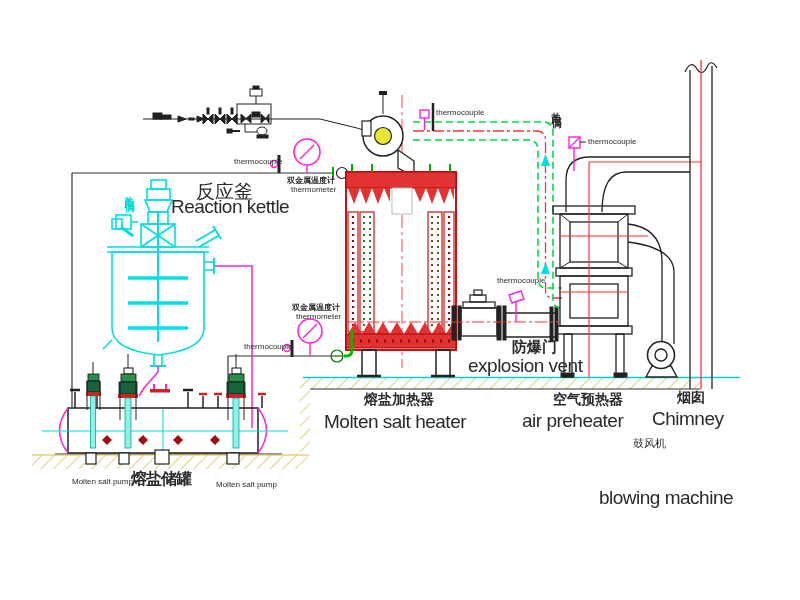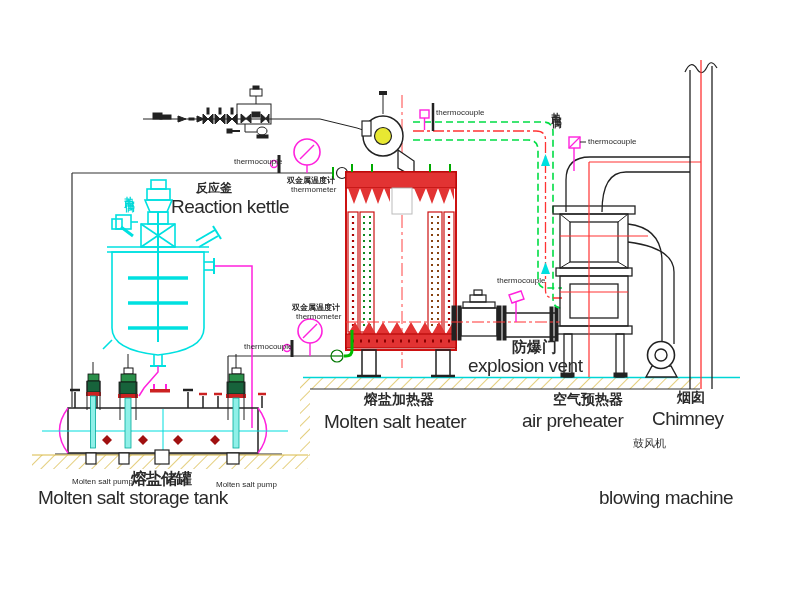--- a/index.html
+++ b/index.html
@@ -5,21 +5,21 @@
   html,body{margin:0;padding:0;background:#ffffff;}
   #canvas{position:relative;width:800px;height:600px;background:#ffffff;overflow:hidden;
           font-family:"Liberation Sans",sans-serif;color:#222;}
   #canvas svg{position:absolute;left:0;top:0;}
   .lbl{position:absolute;white-space:nowrap;color:#2a2a2a;line-height:1;}
   .en20{font-family:"Liberation Sans",sans-serif;font-size:19px;letter-spacing:-0.5px;}
   .en16{font-family:"Liberation Sans",sans-serif;font-size:19px;letter-spacing:-0.5px;}
   .zh16{font-size:16px;font-weight:bold;letter-spacing:-1px;}
   .zh15{font-size:15px;font-weight:bold;}
   .zh14{font-size:14px;font-weight:bold;}
-  .zh13{font-size:12px;font-weight:bold;}
+  .zh13{font-size:19px;font-weight:normal;}
   .zh11{font-size:11px;font-weight:normal;}
   .sm{font-size:8px;}
   .smb{font-size:8px;font-weight:bold;}
   .vtext{writing-mode:vertical-rl;text-orientation:upright;font-size:10px;font-weight:bold;letter-spacing:3px;}
   .cyan{color:#00d8d8;}
 </style>
 </head>
 <body>
 
 <div id="canvas">
@@ -377,15 +377,14 @@
 
 <span class="lbl zh14" style="left:677px;top:390px;">烟囱</span>
 <span class="lbl en20" style="left:652px;top:409px;">Chimney</span>
 
 <span class="lbl zh11" style="left:633px;top:438px;">鼓风机</span>
 <span class="lbl en20" style="left:599px;top:452px;margin-top:36px;">blowing machine</span>
 
 <span class="lbl sm" style="left:72px;top:478px;">Molten salt pump</span>
 <span class="lbl zh16" style="left:131px;top:471px;">熔盐储罐</span>
 <span class="lbl sm" style="left:216px;top:481px;">Molten salt pump</span>
-<span class="lbl en20" style="left:38px;top:488px;">Molten salt storage tank</span>
 
 </div>
 
 </body></html>

